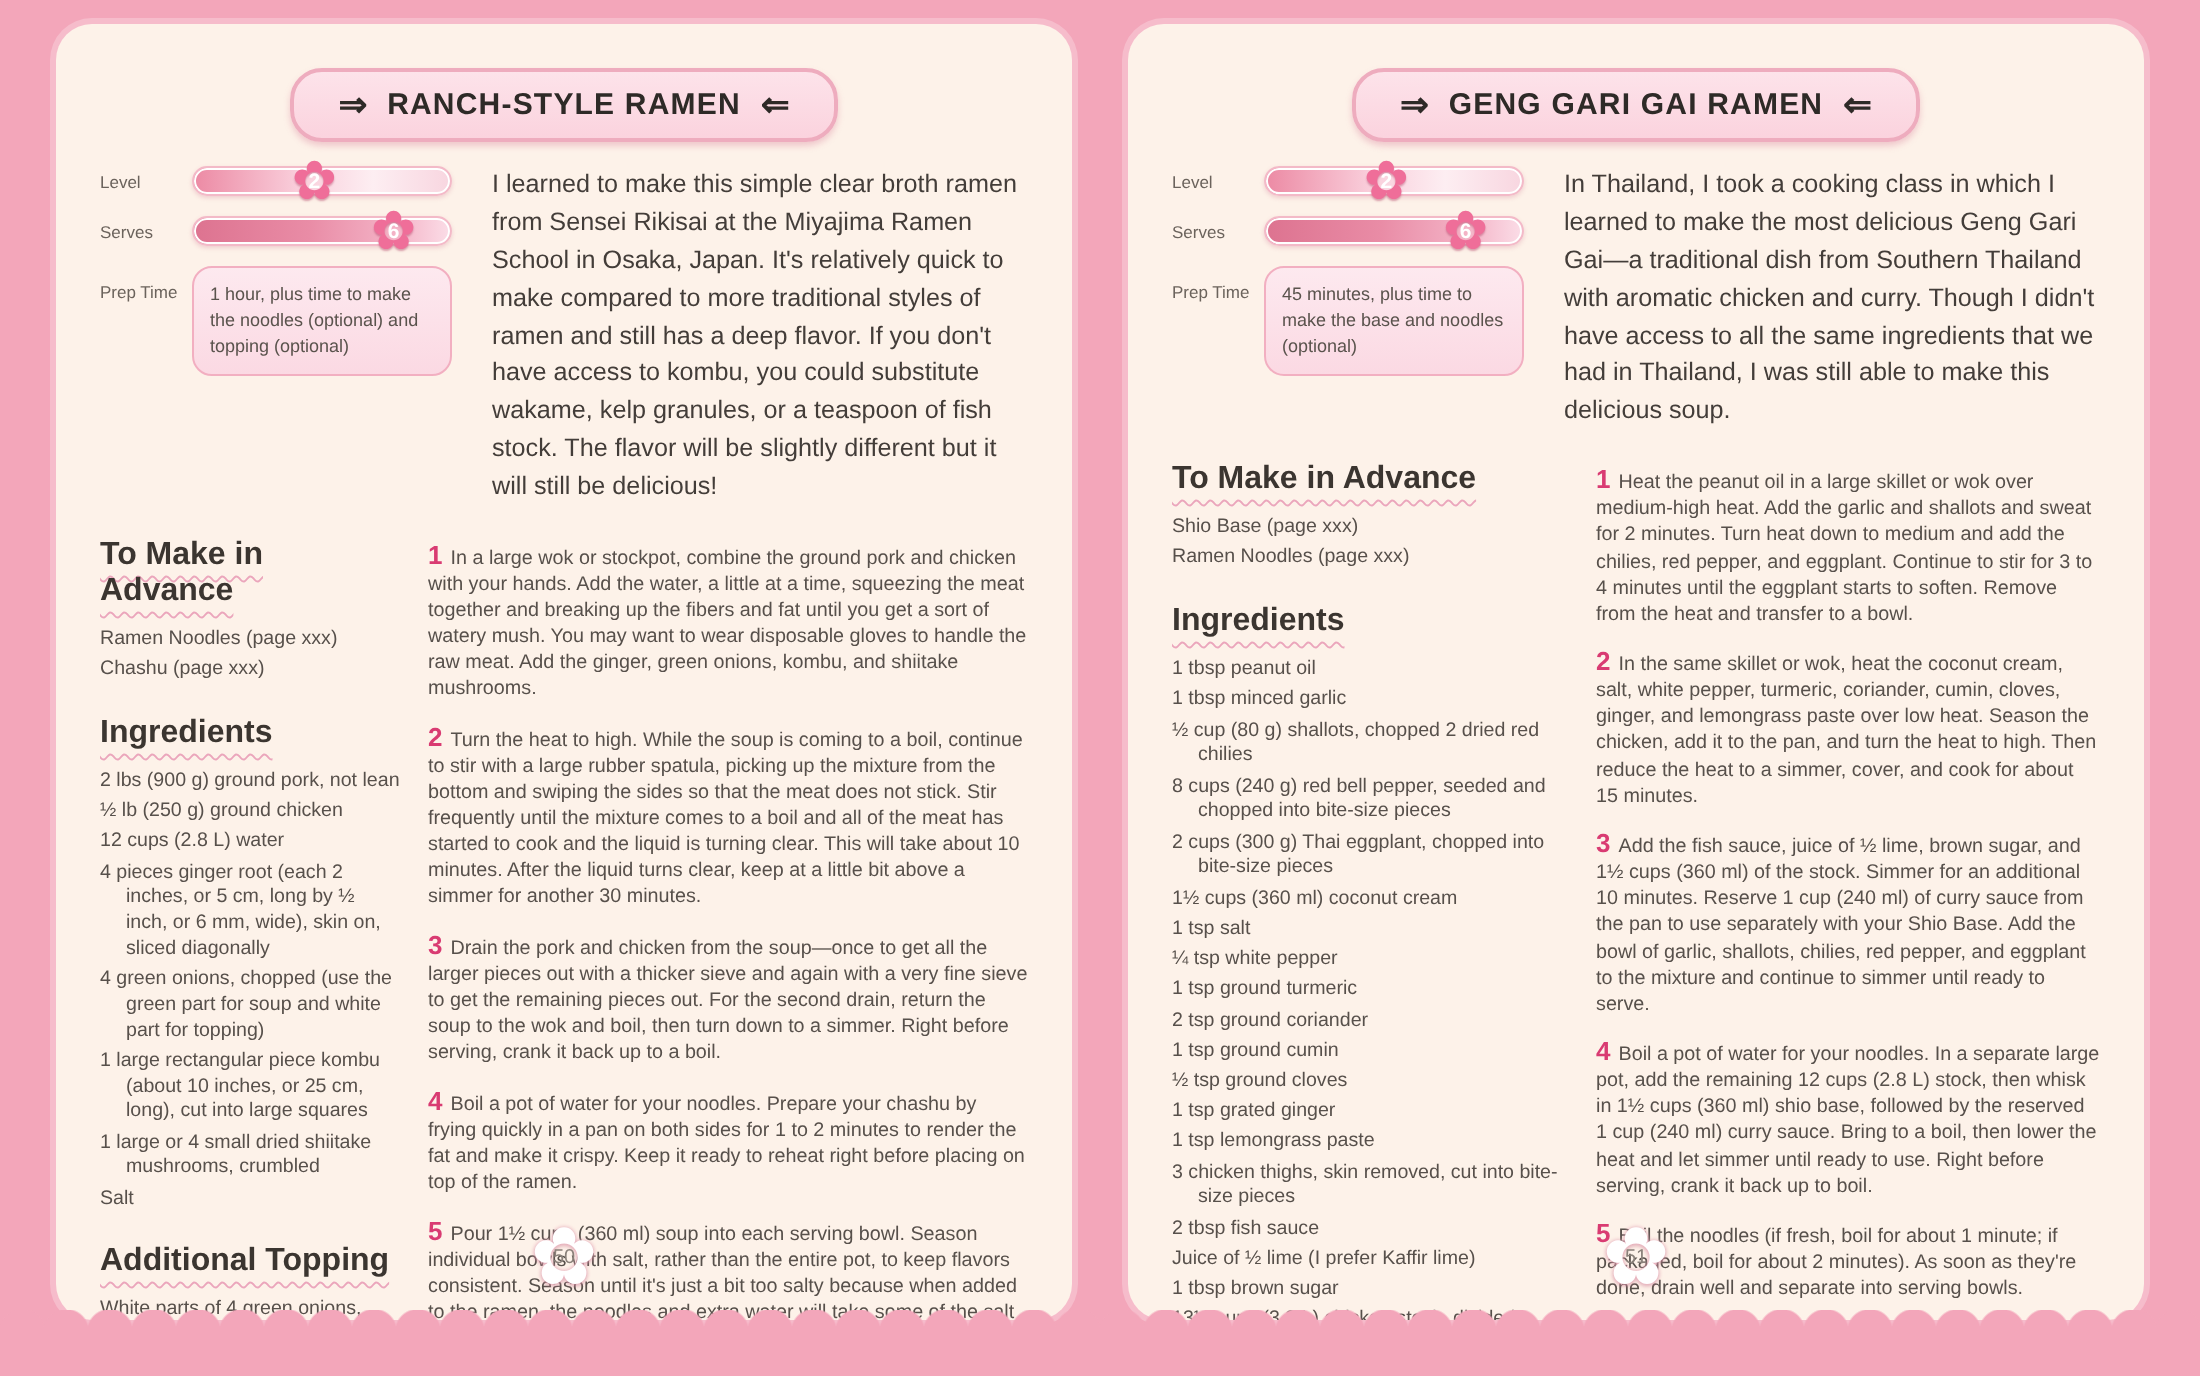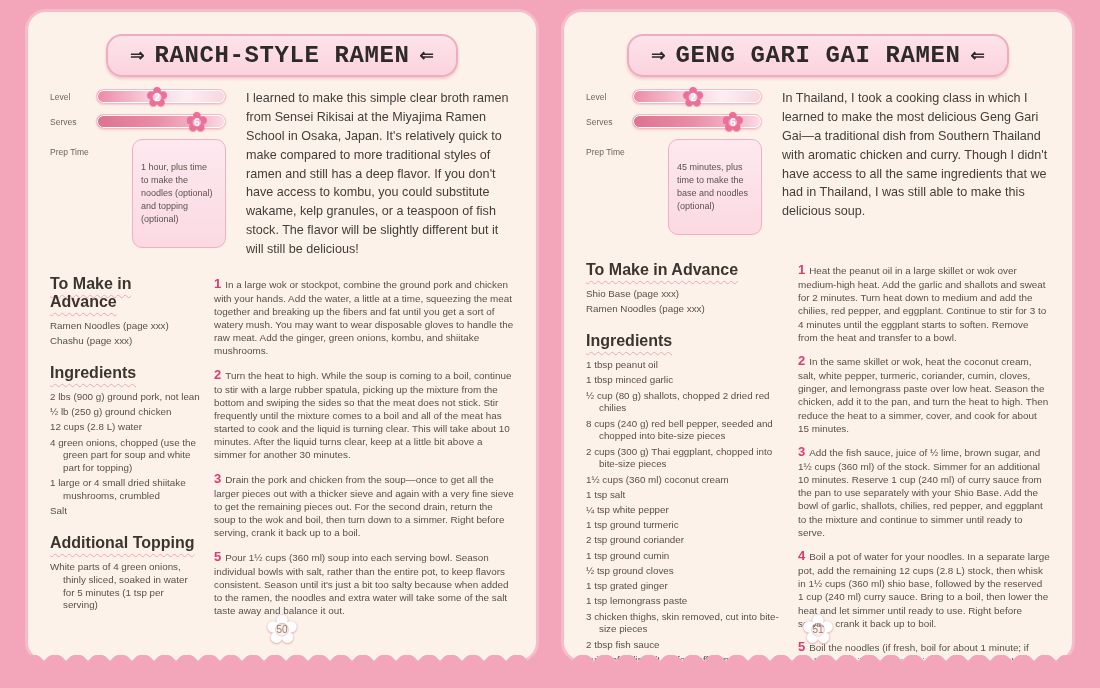--- a/index.html
+++ b/index.html
@@ -17,21 +17,21 @@
   }
   
   .badge-wrap{text-align:center;margin:2px 0 12px;}
   .title-badge{
     display:inline-flex;align-items:center;gap:10px;
     background:linear-gradient(180deg,#fde3ea,#fbd3de);
     border:2px solid #eeacbe;border-radius:16px;
     padding:6px 22px;box-shadow:0 2px 3px rgba(214,120,150,.35);
   }
   .title-badge .title{
-    margin:0;font-size:24px;font-weight:700;letter-spacing:.6px;color:#2e2a27;white-space:nowrap;font-family:Liberation Mono, monospace;
+    margin:0;font-size:15px;font-weight:700;letter-spacing:.6px;color:#2e2a27;white-space:nowrap;
   }
   .title-badge .arrow{font-size:17px;font-weight:700;color:#2e2a27;}
   
   .top-row{display:flex;gap:20px;margin-bottom:16px;}
   .meta{width:176px;flex:none;}
   .meta-row{display:flex;align-items:center;margin-bottom:10px;}
   .meta-label{width:46px;flex:none;font-size:8.5px;color:#6b635c;}
   .slider{
     position:relative;flex:1;height:13px;border-radius:8px;
     border:1px solid #f3bac8;box-shadow:inset 0 0 0 1px #fff,0 1px 2px rgba(200,100,130,.25);
@@ -47,21 +47,21 @@
   }
   .flower-num{
     position:absolute;left:50%;top:50%;transform:translate(-50%,-50%);
     font-size:10.5px;font-weight:700;color:#fff;z-index:2;
   }
   .prep-row{align-items:flex-start;}
   .prep-row .meta-label{margin-top:8px;}
   .prep-box{
     flex:1;background:linear-gradient(180deg,#fde9ef,#fbd9e3);
     border:1.5px solid #f2afc1;border-radius:10px;
-    padding:21px 8px;font-size:9px;line-height:1.45;color:#5a534d;margin-left:36px;
+    padding:7px 8px;font-size:9px;line-height:1.45;color:#5a534d;
   }
   .intro{flex:1;margin:0;font-size:12.6px;line-height:1.5;color:#433d39;}
   
   .cols{display:flex;gap:14px;}
   .page-left .cols .side-col{width:150px;flex:none;}
   .page-right .cols .side-col{width:198px;flex:none;}
   .steps-col{flex:1;}
   .sec-head{
     margin:0 0 9px;font-size:16px;font-weight:700;color:#3b3530;
     display:inline-block;
@@ -143,36 +143,39 @@
               <div class="ing">Ramen Noodles (page xxx)</div>
               <div class="ing">Chashu (page xxx)</div>
             </div>
         </div>
         <div class="side-sec">
           <h3 class="sec-head">Ingredients</h3>
           <div>
               <div class="ing">2 lbs (900 g) ground pork, not lean</div>
               <div class="ing">½ lb (250 g) ground chicken</div>
               <div class="ing">12 cups (2.8 L) water</div>
+              <div class="ing">4 pieces ginger root (each 2 inches, or 5 cm, long by ½ inch, or 6 mm, wide), skin on, sliced diagonally</div>
               <div class="ing">4 green onions, chopped (use the green part for soup and white part for topping)</div>
+              <div class="ing">1 large rectangular piece kombu (about 10 inches, or 25 cm, long), cut into large squares</div>
               <div class="ing">1 large or 4 small dried shiitake mushrooms, crumbled</div>
               <div class="ing">Salt</div>
             </div>
         </div>
         <div class="side-sec">
           <h3 class="sec-head">Additional Topping</h3>
           <div>
               <div class="ing">White parts of 4 green onions, thinly sliced, soaked in water for 5 minutes (1 tsp per serving)</div>
             </div>
         </div>
       </div>
       <div class="steps-col">
           <div class="step"><span class="step-num">1</span>In a large wok or stockpot, combine the ground pork and chicken with your hands. Add the water, a little at a time, squeezing the meat together and breaking up the fibers and fat until you get a sort of watery mush. You may want to wear disposable gloves to handle the raw meat. Add the ginger, green onions, kombu, and shiitake mushrooms.</div>
           <div class="step"><span class="step-num">2</span>Turn the heat to high. While the soup is coming to a boil, continue to stir with a large rubber spatula, picking up the mixture from the bottom and swiping the sides so that the meat does not stick. Stir frequently until the mixture comes to a boil and all of the meat has started to cook and the liquid is turning clear. This will take about 10 minutes. After the liquid turns clear, keep at a little bit above a simmer for another 30 minutes.</div>
           <div class="step"><span class="step-num">3</span>Drain the pork and chicken from the soup—once to get all the larger pieces out with a thicker sieve and again with a very fine sieve to get the remaining pieces out. For the second drain, return the soup to the wok and boil, then turn down to a simmer. Right before serving, crank it back up to a boil.</div>
+          <div class="step"><span class="step-num">4</span>Boil a pot of water for your noodles. Prepare your chashu by frying quickly in a pan on both sides for 1 to 2 minutes to render the fat and make it crispy. Keep it ready to reheat right before placing on top of the ramen.</div>
           <div class="step"><span class="step-num">5</span>Pour 1½ cups (360 ml) soup into each serving bowl. Season individual bowls with salt, rather than the entire pot, to keep flavors consistent. Season until it's just a bit too salty because when added to the ramen, the noodles and extra water will take some of the salt taste away and balance it out.</div>
         </div>
     </div>
     <div class="page-num-badge">
       <span class="pn-flower">✿</span>
       <span class="pn-num">50</span>
     </div>
   </section>
 
   <section class="page page-right">

